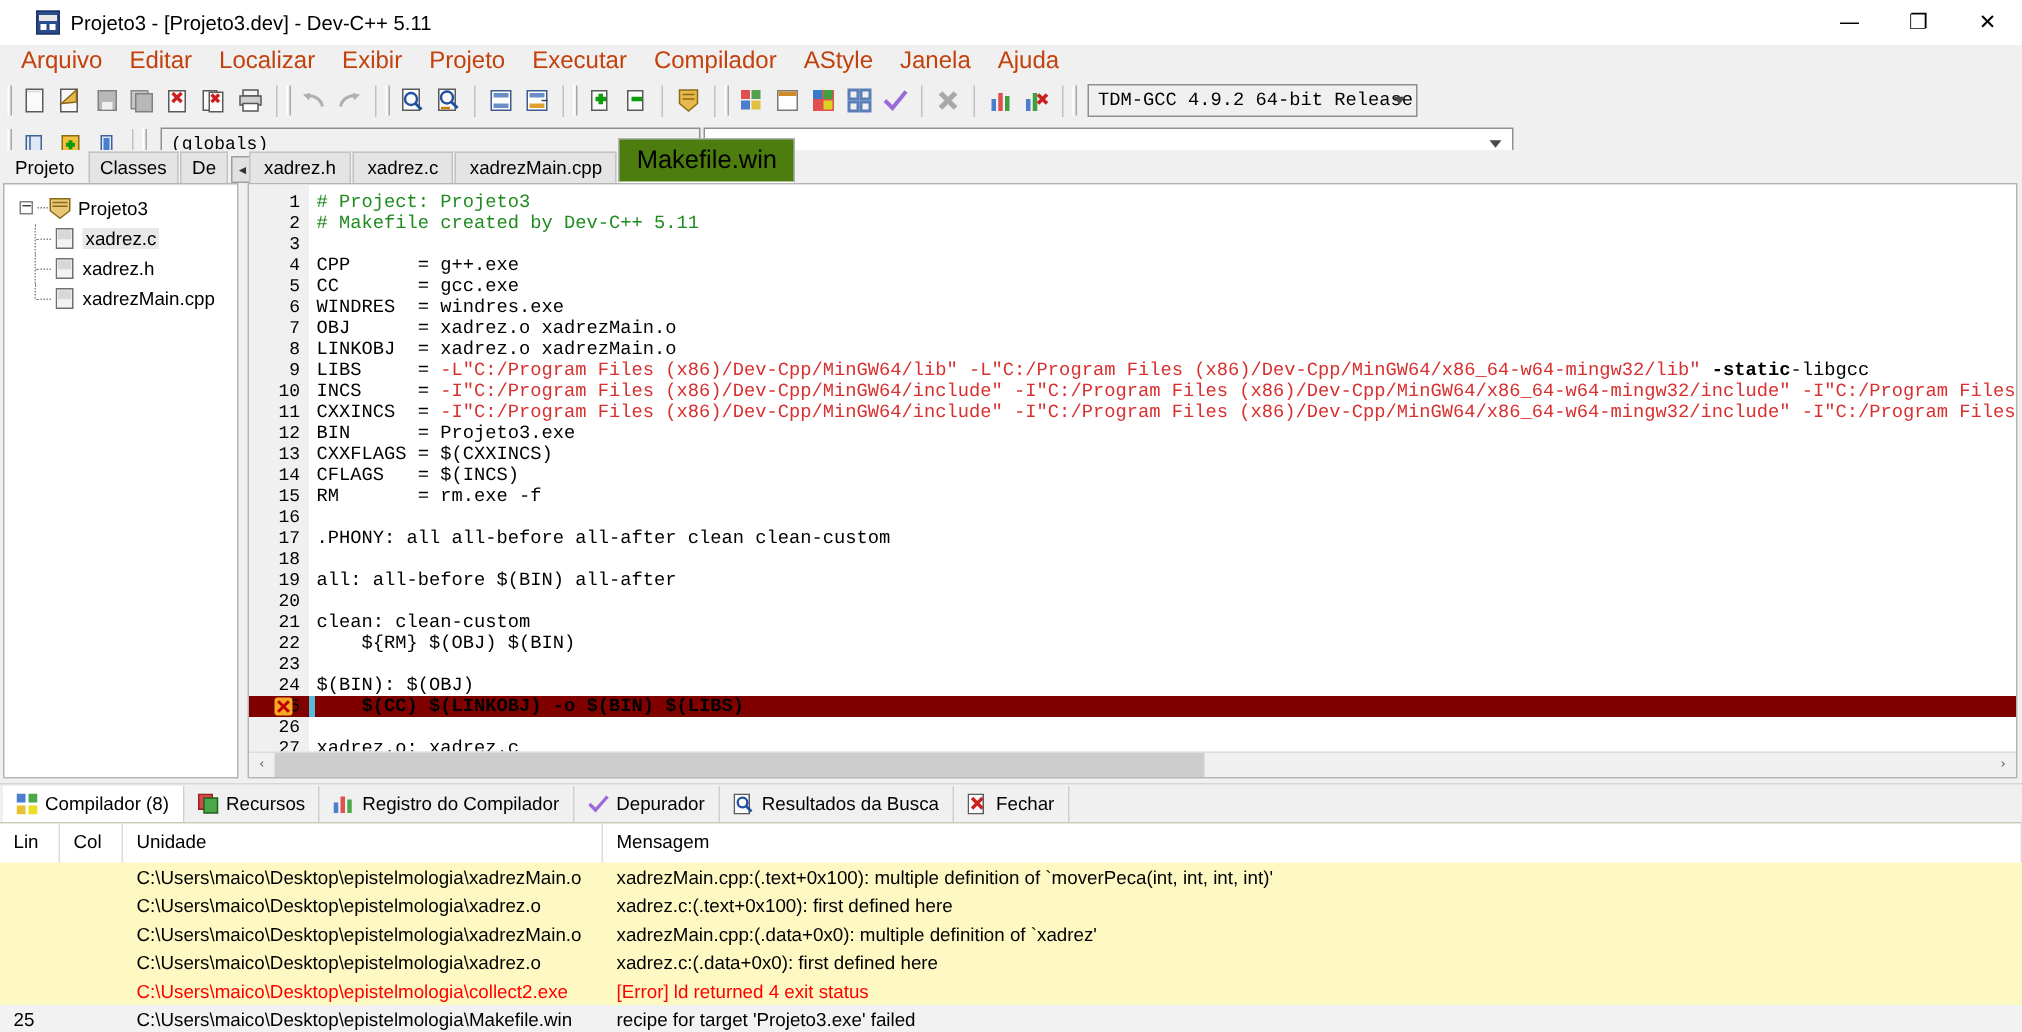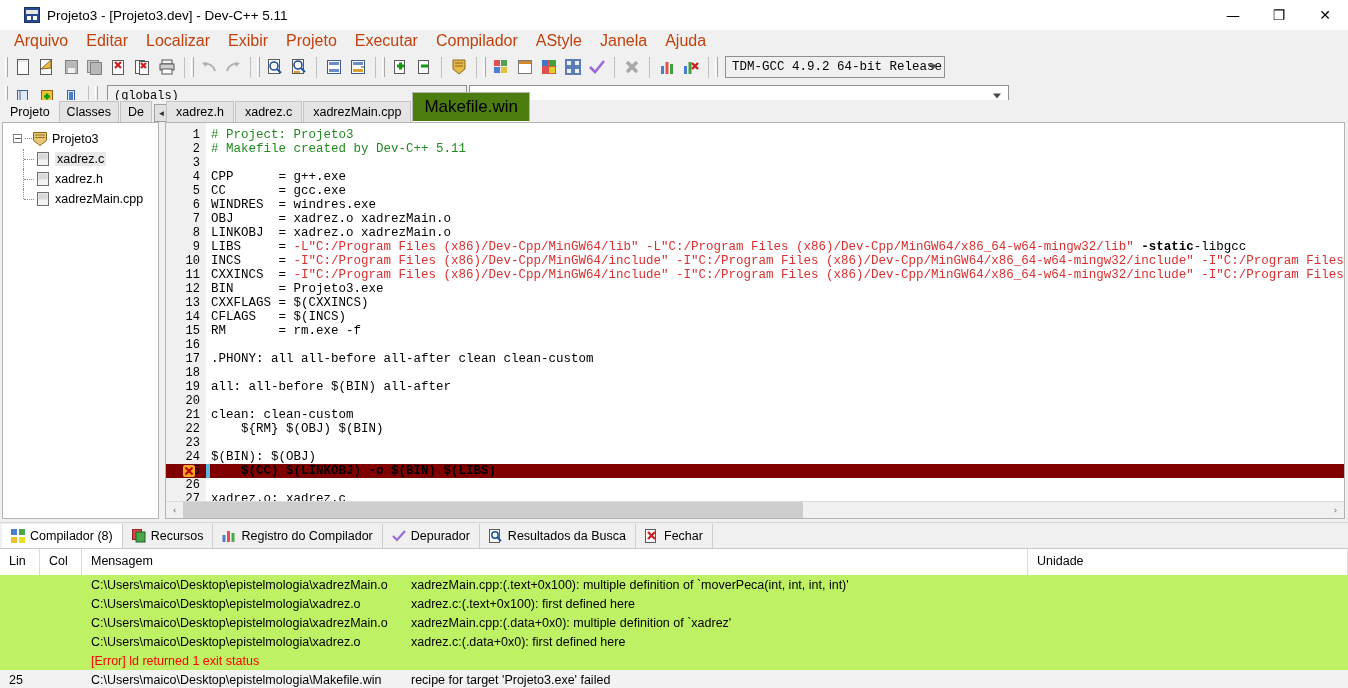--- a/index.html
+++ b/index.html
@@ -234,21 +234,21 @@
   .bp-tab {
     display: flex; align-items: center; height: 24px; padding: 0 9px;
     font-size: 12.5px; color: #000; border-right: 1px solid #cfcfcf;
     white-space: nowrap; gap: 5px;
   }
   .bp-tab.active { background: #ffffff; border-right: 1px solid #cfcfcf; }
   .bp-tab svg { display: block; flex: none; }
 
   .grid {
     position: absolute; left: 0; right: 0; top: 26px; bottom: 0;
-    background: #bef264; border-top: 1px solid #c8c8c8; overflow: hidden;
+    background: #fef9c3; border-top: 1px solid #c8c8c8; overflow: hidden;
   }
   .grid-head { display: flex; height: 26px; background: #ffffff; }
   .gh-cell {
     font-size: 12.5px; color: #000; padding: 5px 0 0 9px;
     border-right: 1px solid #dcdcdc; box-sizing: border-box;
     white-space: nowrap;
   }
   .grow { display: flex; height: 19px; align-items: center; }
   .grow.alt { background: #f2f2f2; }
   .gc {
@@ -650,22 +650,22 @@
         <path d="M3 3l7 7M10 3l-7 7" stroke="#cc2020" stroke-width="2.2"></path>
       </svg>
       <span>Fechar</span>
     </div>
   </div>
 
   <div class="grid">
     <div class="grid-head">
       <div class="gh-cell col-lin">Lin</div>
       <div class="gh-cell col-col">Col</div>
+      <div class="gh-cell col-unit">Unidade</div>
       <div class="gh-cell col-msg">Mensagem</div>
-      <div class="gh-cell col-unit">Unidade</div>
     </div>
     <div id="grid-rows">
         <div class="grow">
           <div class="gc col-lin"></div>
           <div class="gc col-col"></div>
           <div class="gc col-unit">C:\Users\maico\Desktop\epistelmologia\xadrezMain.o</div>
           <div class="gc col-msg">xadrezMain.cpp:(.text+0x100): multiple definition of `moverPeca(int, int, int, int)'</div>
         </div>
         <div class="grow">
           <div class="gc col-lin"></div>
@@ -681,21 +681,22 @@
         </div>
         <div class="grow">
           <div class="gc col-lin"></div>
           <div class="gc col-col"></div>
           <div class="gc col-unit">C:\Users\maico\Desktop\epistelmologia\xadrez.o</div>
           <div class="gc col-msg">xadrez.c:(.data+0x0): first defined here</div>
         </div>
         <div class="grow error">
           <div class="gc col-lin"></div>
           <div class="gc col-col"></div>
-          <div class="gc col-msg">[Error] ld returned 1 exit status</div>
+          <div class="gc col-unit">C:\Users\maico\Desktop\epistelmologia\collect2.exe</div>
+          <div class="gc col-msg">[Error] ld returned 4 exit status</div>
         </div>
         <div class="grow alt">
           <div class="gc col-lin">25</div>
           <div class="gc col-col"></div>
           <div class="gc col-unit">C:\Users\maico\Desktop\epistelmologia\Makefile.win</div>
           <div class="gc col-msg">recipe for target 'Projeto3.exe' failed</div>
         </div>
       </div>
   </div>
 </div>

